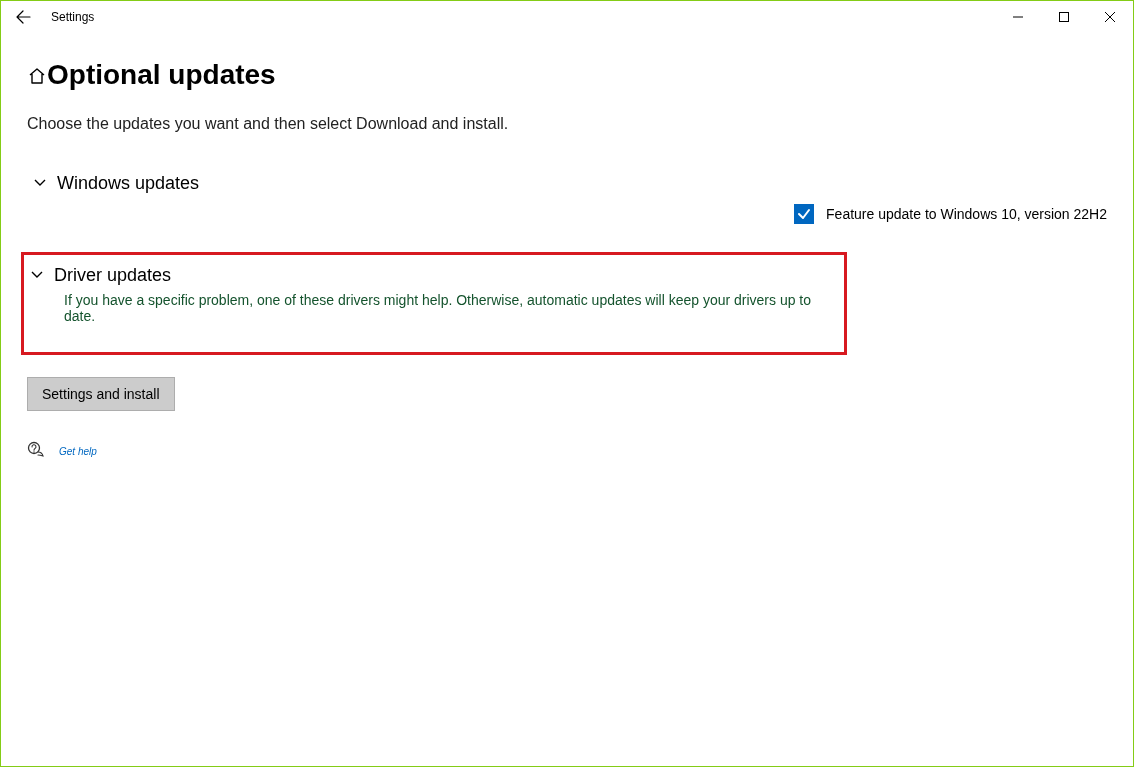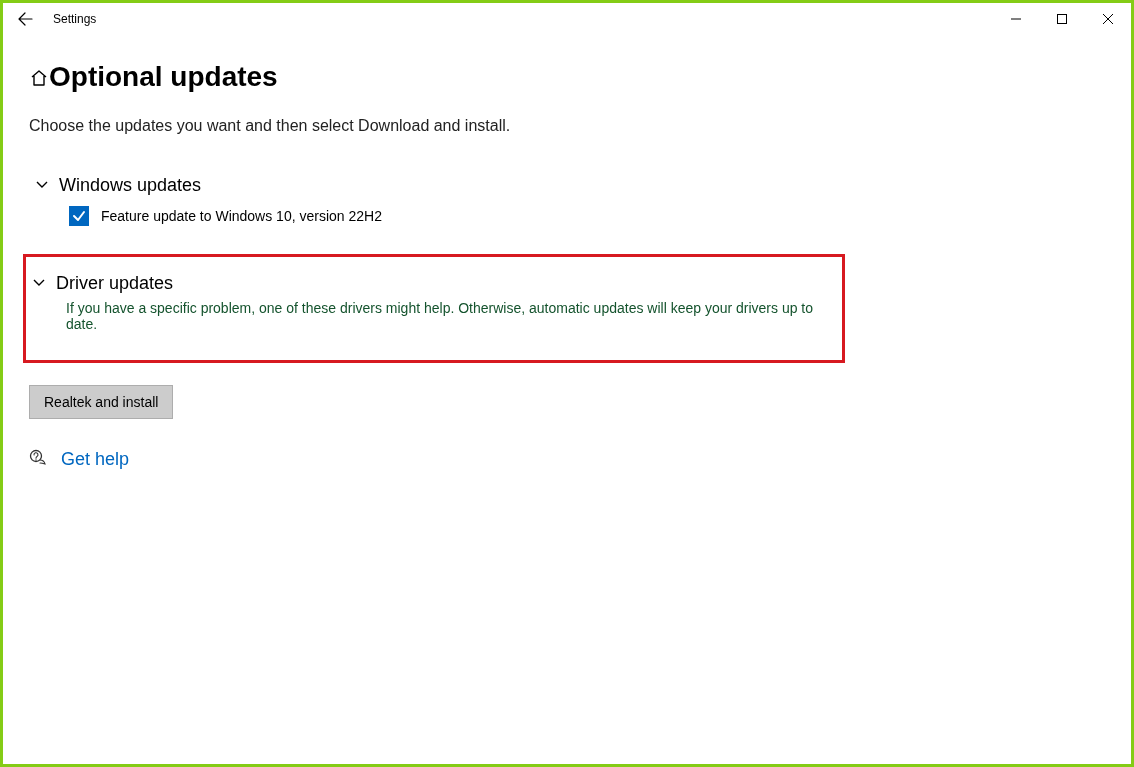--- a/index.html
+++ b/index.html
@@ -7,21 +7,21 @@
     margin: 0; padding: 0;
     width: 1134px; height: 767px;
     font-family: "Segoe UI", Arial, sans-serif;
     font-size: 14px;
     color: #000;
     background: #fff;
     overflow: hidden;
   }
   .window {
     width: 1134px; height: 767px;
-    border: 3px solid #84cc16;
+    border: 1px solid #84cc16;
     position: relative;
     background: #fff;
   }
   .titlebar {
     height: 32px;
     display: flex;
     align-items: center;
     position: relative;
   }
   .titlebar .back {
@@ -70,21 +70,21 @@
   }
 
   .section {
     margin-bottom: 24px;
     padding: 4px 0 4px 6px;
   }
   .section.highlighted {
     border: 3px solid #d71920;
     margin-left: -6px;
     margin-right: 260px;
-    padding: 16px 6px 16px 6px;
+    padding: 10px 6px 16px 6px;
     margin-bottom: 16px;
   }
   .section-header {
     display: flex;
     align-items: center;
     gap: 10px;
     cursor: default;
   }
   .section-header .chev svg { width: 14px; height: 14px; }
   .section-title {
@@ -95,20 +95,21 @@
     font-size: 14px;
     color: #14532d;
     margin: 6px 0 12px 34px;
   }
   .check-row {
     display: flex;
     align-items: center;
     gap: 12px;
     margin-left: 34px;
     margin-top: 10px;
+    justify-content: flex-end;
   }
   .checkbox {
     width: 20px; height: 20px;
     background: #0067c0;
     display: flex; align-items: center; justify-content: center;
     flex: 0 0 20px;
   }
   .checkbox svg { width: 14px; height: 14px; }
   .check-label { font-size: 14px; }
 
@@ -124,22 +125,23 @@
 
   .help-row {
     display: flex;
     align-items: center;
     gap: 14px;
     margin-top: 30px;
   }
   .help-row .help-icon svg { width: 18px; height: 18px; }
   .help-link {
     color: #0067c0;
-    font-size: 18px;
-    cursor: default;
+    font-size: 10px;
+    cursor: default;
+    font-style: italic;
   }
 </style>
 </head>
 <body>
 
 <div class="window">
 
   <div class="titlebar">
     <div class="back">
       <svg viewBox="0 0 16 16">
@@ -207,21 +209,21 @@
         <span class="chev">
           <svg viewBox="0 0 14 14">
               <path d="M2 5 L7 10 L12 5" stroke="#000" stroke-width="1.4" fill="none"></path>
             </svg>
         </span>
         <span class="section-title">Driver updates</span>
       </div>
       <div class="section-desc">If you have a specific problem, one of these drivers might help. Otherwise, automatic updates will keep your drivers up to date.</div>
     </div>
 
-    <button class="dl-button">Realtek and install</button>
+    <button class="dl-button">Settings and install</button>
 
     <div class="help-row">
       <span class="help-icon">
         <svg viewBox="0 0 18 18">
           <circle cx="7" cy="7" r="5.5" stroke="#333" stroke-width="1.3" fill="none"></circle>
           <path d="M5 6 a2 2 0 1 1 3 1.5 c-0.8 0.5 -1 1 -1 1.8" stroke="#333" stroke-width="1.1" fill="none" stroke-linecap="round"></path>
           <circle cx="7" cy="11" r="0.7" fill="#333"></circle>
           <path d="M11 11 q4 0 5 4 q-3 -1 -5 -1" stroke="#333" stroke-width="1.1" fill="none" stroke-linecap="round"></path>
         </svg>
       </span>

